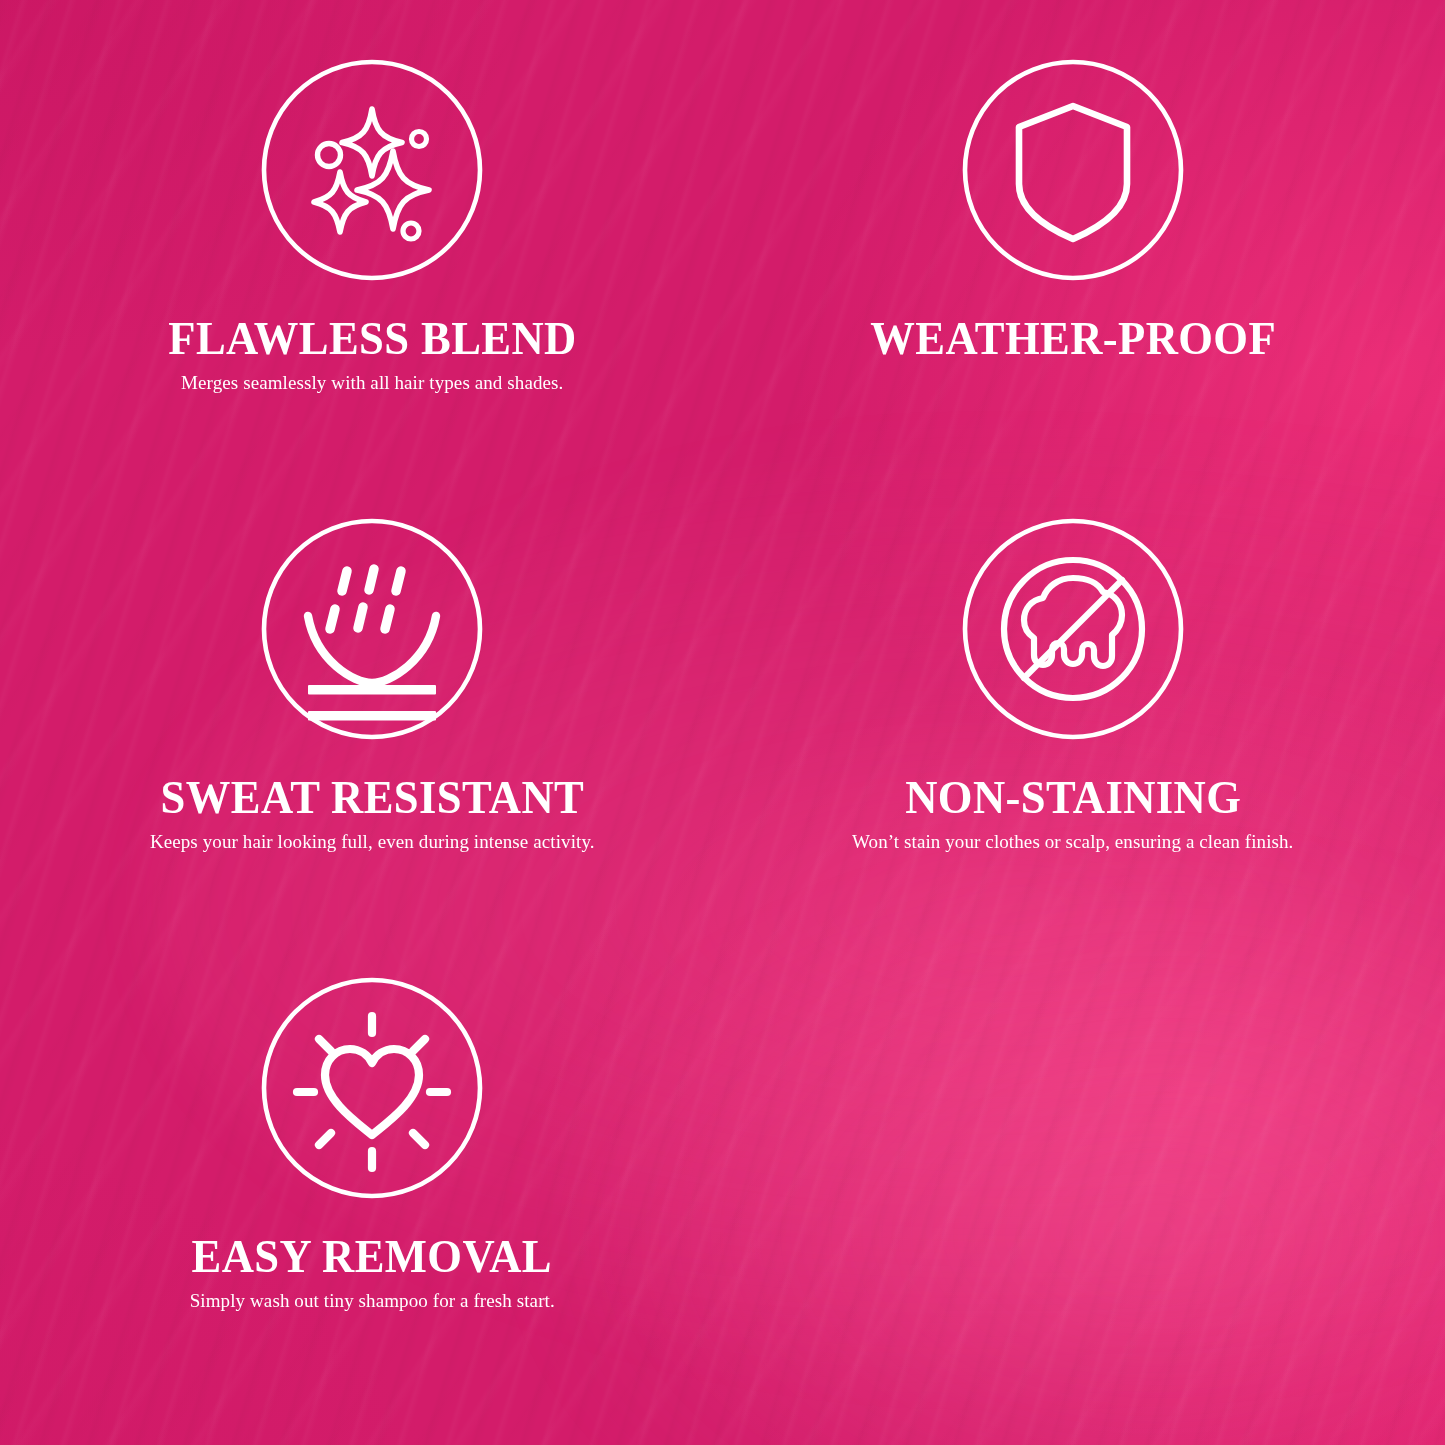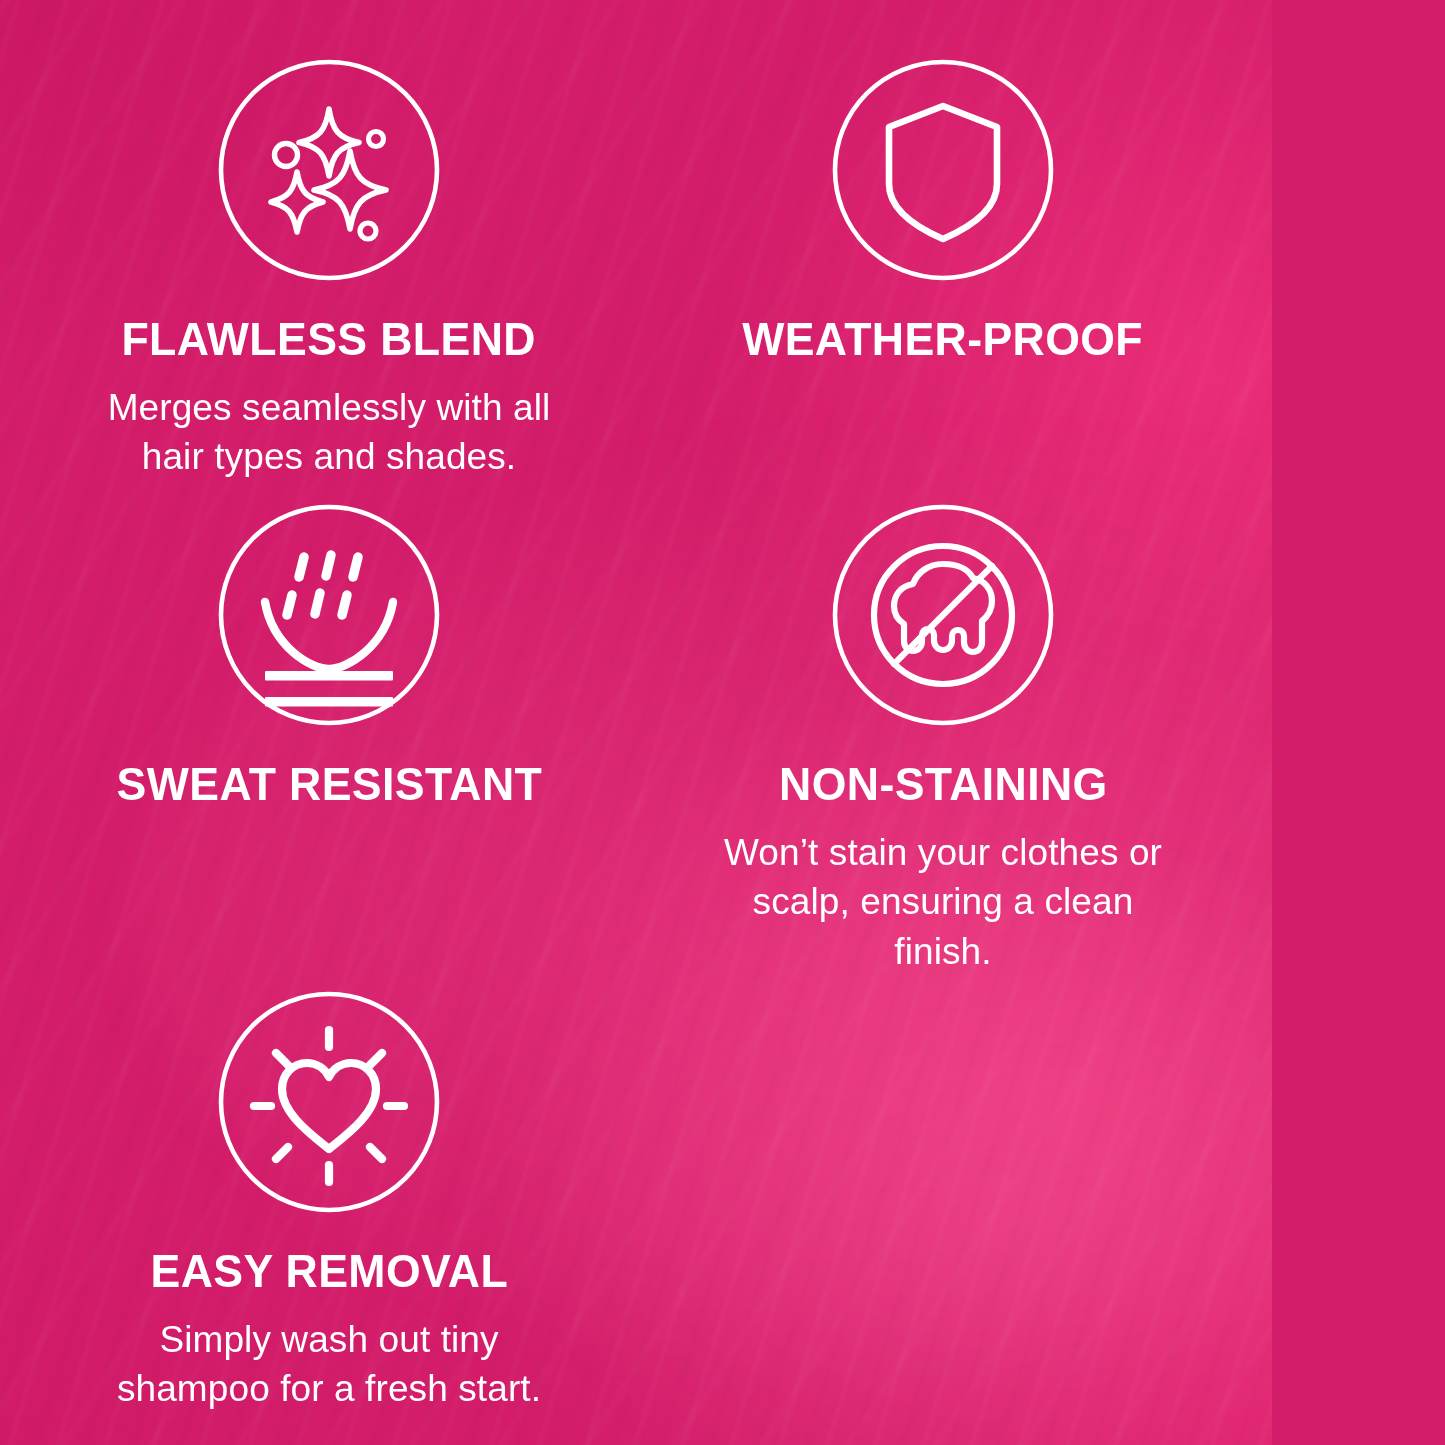--- a/index.html
+++ b/index.html
@@ -2,25 +2,25 @@
 <html><head>
 <meta charset="utf-8">
 <style>
   html, body {
     margin: 0;
     padding: 0;
     background: #d31c6a;
   }
   #canvas {
     position: relative;
-    width: 1272px;
+    width: 1445px;
     height: 1445px;
     overflow: hidden;
     background: #1d4ed8;
-    font-family: Liberation Sans, sans-serif;
+    font-family: Liberation Serif, serif;
     -webkit-font-smoothing: antialiased;
   }
 
   
   .bg-base {
     position: absolute;
     inset: 0;
     background: #d31c6a;
   }
   .bg-glow {
@@ -122,23 +122,23 @@
     margin-top: 30px;
     text-align: center;
     white-space: nowrap;
     text-transform: uppercase;
     font-stretch: condensed;
     transform: scaleX(0.97);
   }
   .desc {
     color: #ffffff;
     font-weight: 400;
-    font-size: 37px;
+    font-size: 19px;
     line-height: 1.33;
-    margin-top: 21px;
+    margin-top: 8px;
     text-align: center;
     max-width: 470px;
     letter-spacing: 0.1px;
   }
   
   .row1 .icon-wrap { margin-top: 2px; }
   .row2 .icon-wrap { margin-top: 2px; }
   .row3 .icon-wrap { margin-top: 2px; }
 </style>
 </head>
@@ -217,20 +217,21 @@
           <path d="M134 96 L129 116" stroke-width="9.5"></path>
 
           <path d="M52 103 C60 148 98 170 116 170 C134 170 172 148 180 103" stroke-width="8.4"></path>
 
           <path d="M56 155.5 L176 155.5" stroke-width="0"></path>
           <rect x="52" y="150" width="128" height="9.5" rx="1" fill="#ffffff" stroke="none" transform="translate(0,22)"></rect>
           <rect x="52" y="150" width="128" height="9.5" rx="1" fill="#ffffff" stroke="none" transform="translate(0,48)"></rect>
         </svg>
       </div>
       <div class="title">SWEAT RESISTANT</div>
+      <div class="desc">Keeps your hair looking full, even during intense activity.</div>
     </div>
 
     <div class="cell row3">
       <div class="icon-wrap">
         <svg viewBox="0 0 232 232" fill="none" stroke="#ffffff" stroke-linecap="round" stroke-linejoin="round">
           <circle cx="116" cy="116" r="108" stroke-width="4.6"></circle>
 
           <circle cx="116" cy="116" r="69" stroke-width="6.2"></circle>
 
           <path d="M116 65

